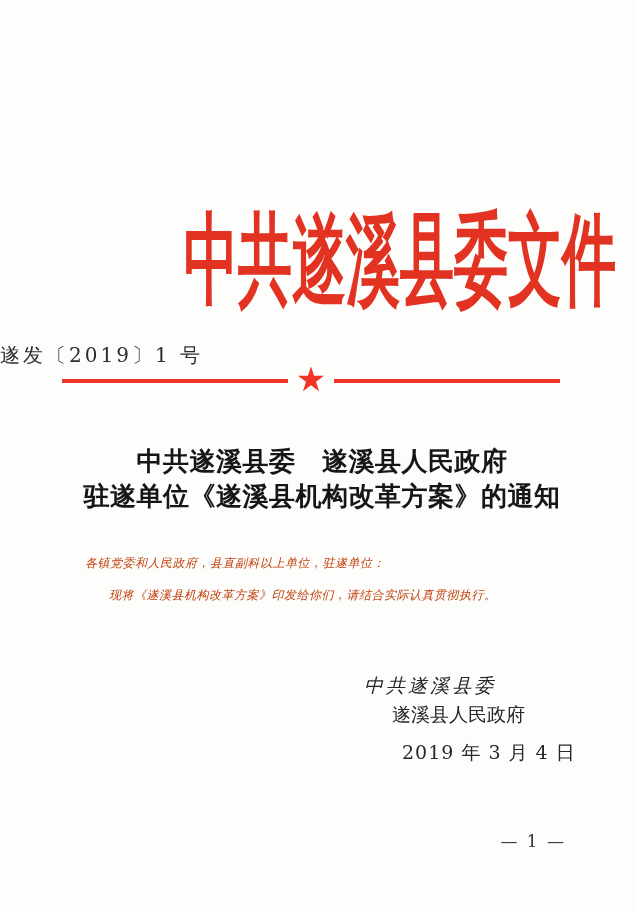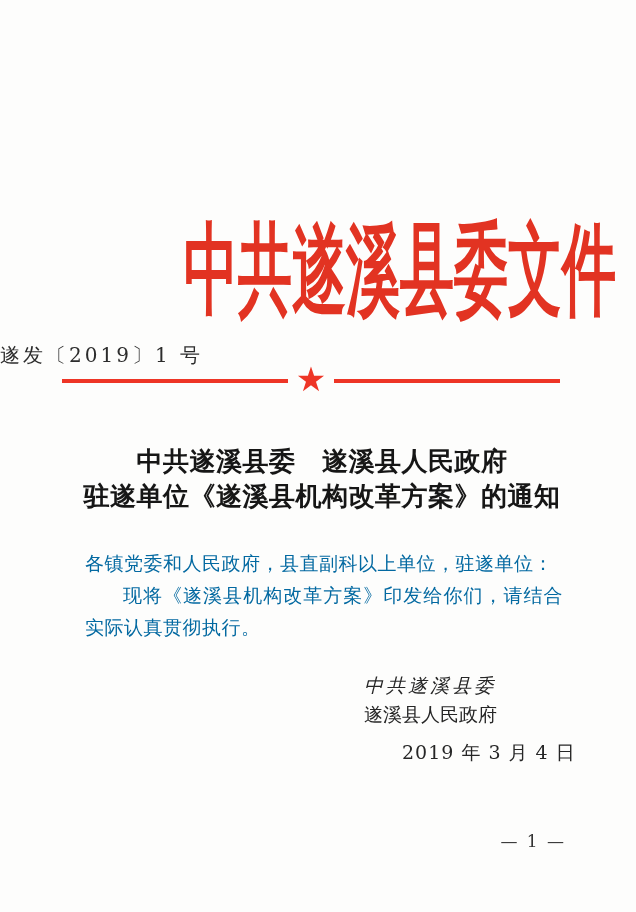--- a/index.html
+++ b/index.html
@@ -13,21 +13,21 @@
     width: 636px;
     height: 912px;
     margin: 0 auto;
     background: #fdfdfc;
     overflow: hidden;
   }
 
   
   .masthead {
     position: absolute;
-    top: 217px;
+    top: 207px;
     left: 0;
     width: 100%;
     text-align: center;
     white-space: nowrap;
     text-decoration: underline;
   }
   .masthead-text {
     display: inline-block;
     font-family: "Liberation Sans", sans-serif;
     font-weight: 900;
@@ -87,25 +87,26 @@
     color: #161616;
     letter-spacing: 0.5px;
   }
 
   
   .body-text {
     position: absolute;
     top: 547px;
     left: 85px;
     width: 478px;
-    font-size: 19px;
+    font-size: 12px;
     line-height: 32px;
-    color: #0369a1;
+    color: #c2410c;
     letter-spacing: 0.5px;
     text-align: justify;
+    font-style: italic;
   }
   .body-text p { margin: 0; }
   .body-text p.indent { text-indent: 2em; }
 
   
   .signature {
     position: absolute;
     top: 676px;
     left: 364px;
     font-size: 19px;
@@ -115,20 +116,21 @@
     letter-spacing: 0.16em;
     line-height: 19px;
     margin-bottom: 10px;
     white-space: nowrap;
     font-style: italic;
   }
   .sig-org2 {
     line-height: 19px;
     margin-bottom: 19px;
     white-space: nowrap;
+    margin-left: 28px;
   }
   .sig-date {
     line-height: 19px;
     margin-left: 38px;
     letter-spacing: 1px;
     white-space: nowrap;
   }
 
   
   .page-number {

